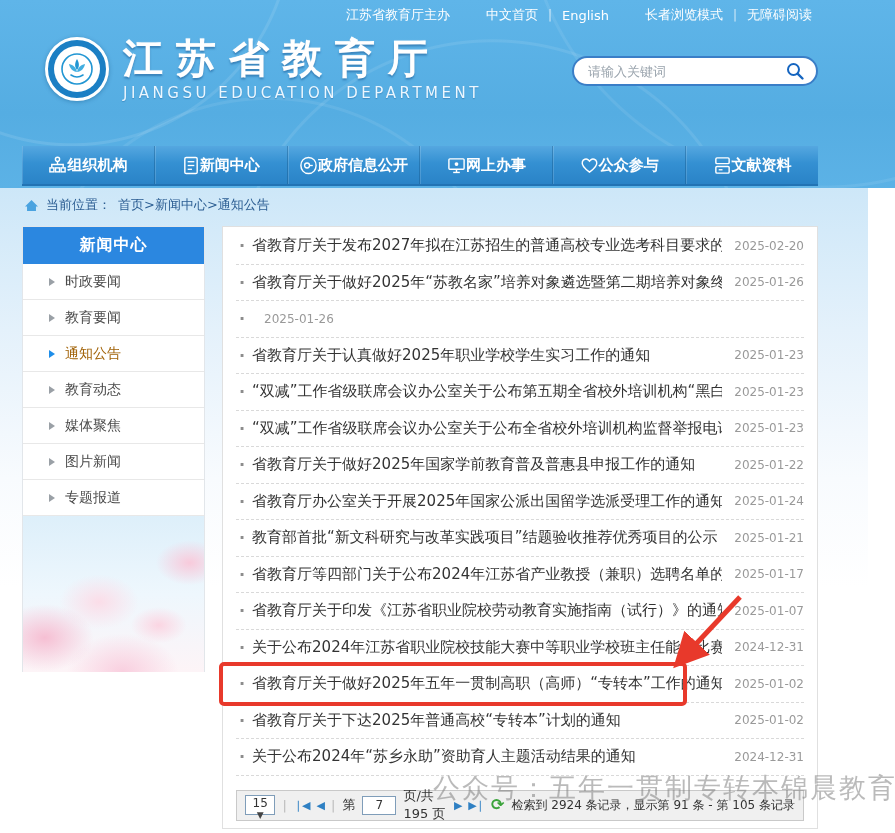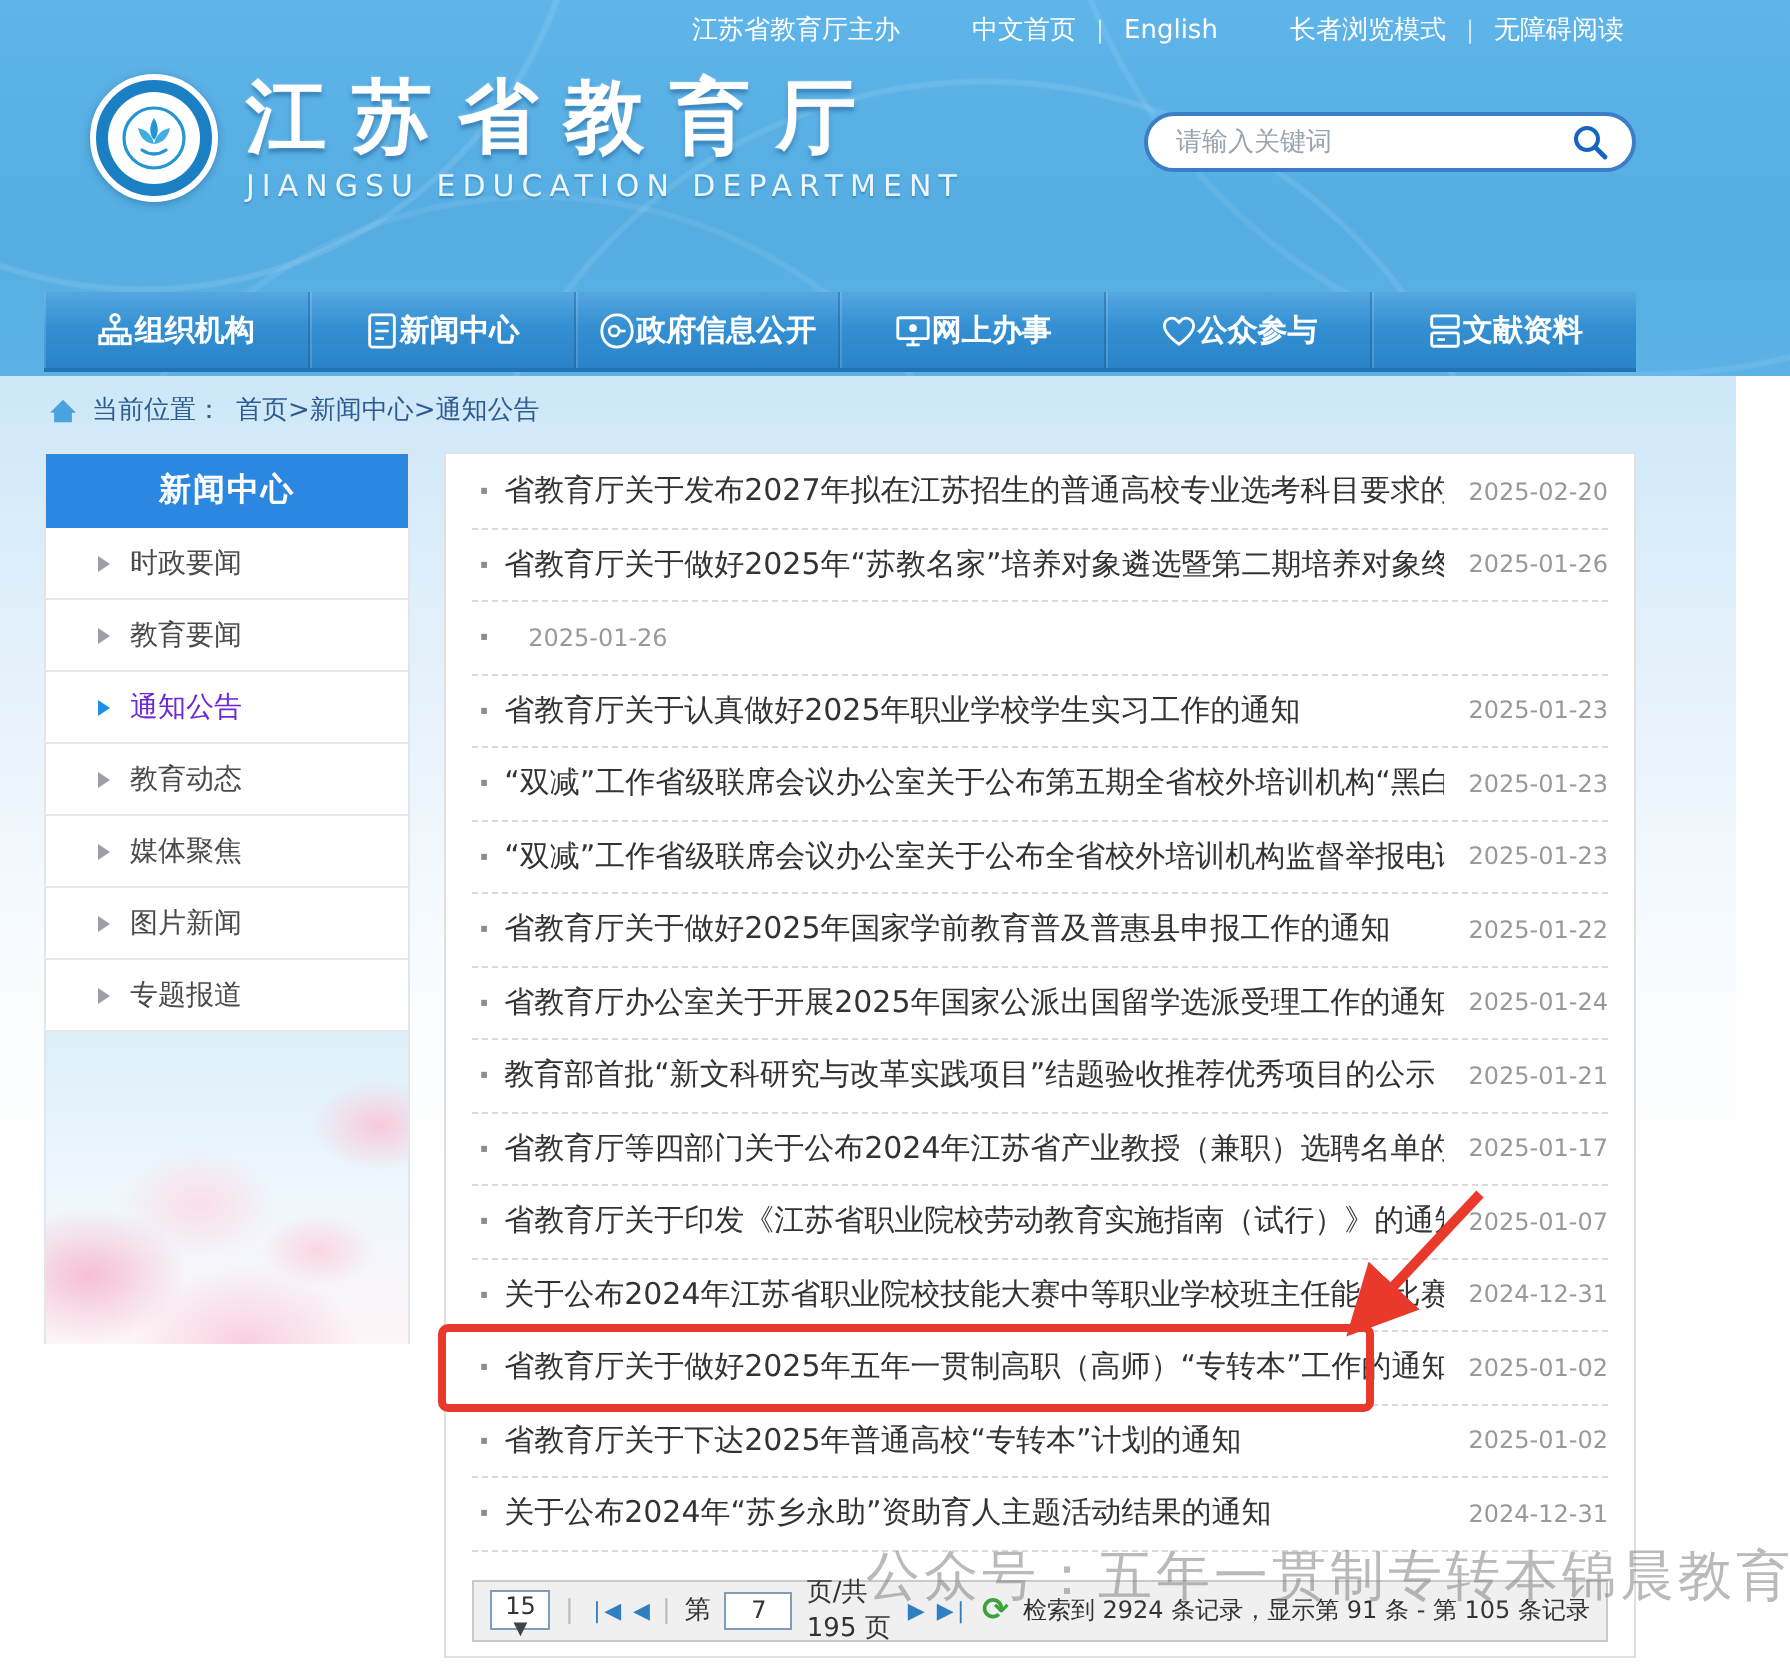--- a/index.html
+++ b/index.html
@@ -67,21 +67,21 @@
 
   
   .sidebar { width:183px; background:#fff; border:1px solid #e2e6ea; height:446px; }
   .side-title { height:37px; background:#2b87e0; color:#fff; font-size:16px; font-weight:bold;
     display:flex; align-items:center; justify-content:center; letter-spacing:1px; }
   .side-menu { list-style:none; }
   .side-menu li { height:36px; display:flex; align-items:center; gap:10px; padding-left:26px;
     font-size:14px; color:#4a4a4a; border-bottom:1px solid #e8e8e8; cursor:pointer; background:rgba(255,255,255,.85); }
   .side-menu li .tri { width:0; height:0; border-left:6px solid #9aa0a6; border-top:4px solid transparent;
     border-bottom:4px solid transparent; flex:0 0 auto; }
-  .side-menu li.active { color:#6d28d9; }
+  .side-menu li.active { color:#a16207; }
   .side-menu li.active .tri { border-left-color:#1f8ee9; }
   .flower-box { height:156px;
     background:
       radial-gradient(ellipse 70px 48px at 12% 78%, #f6bfd3 0%, rgba(246,191,211,0) 70%),
       radial-gradient(ellipse 80px 55px at 55% 100%, #f9cfdf 0%, rgba(249,207,223,0) 70%),
       radial-gradient(ellipse 55px 38px at 42% 55%, #fbdde8 0%, rgba(251,221,232,0) 72%),
       radial-gradient(ellipse 48px 32px at 92% 30%, #f8cadb 0%, rgba(248,202,219,0) 70%),
       radial-gradient(ellipse 40px 26px at 75% 70%, #fbd5e2 0%, rgba(251,213,226,0) 70%),
       linear-gradient(180deg,#ddeffa 0%, #eef7fd 50%, #fdf4f7 100%); }
 

